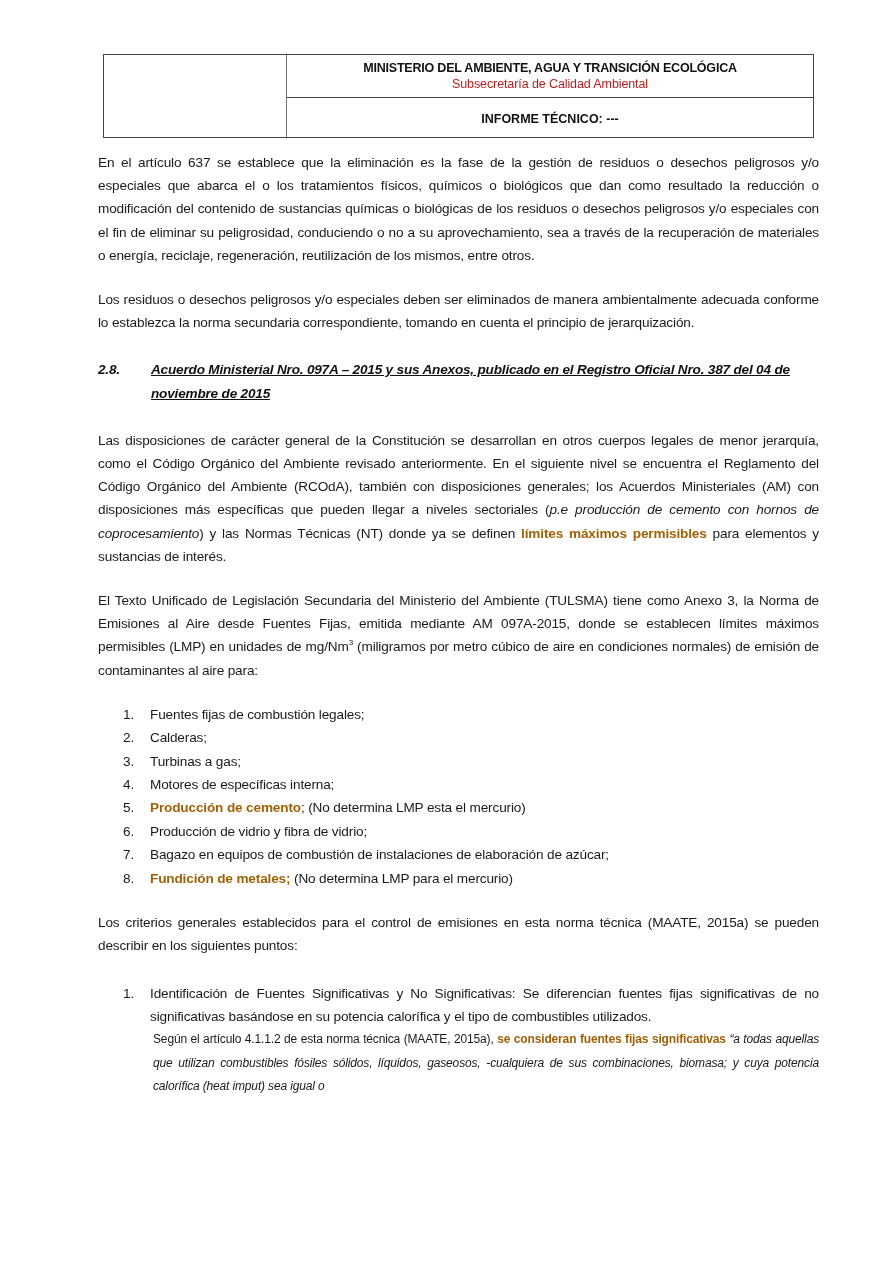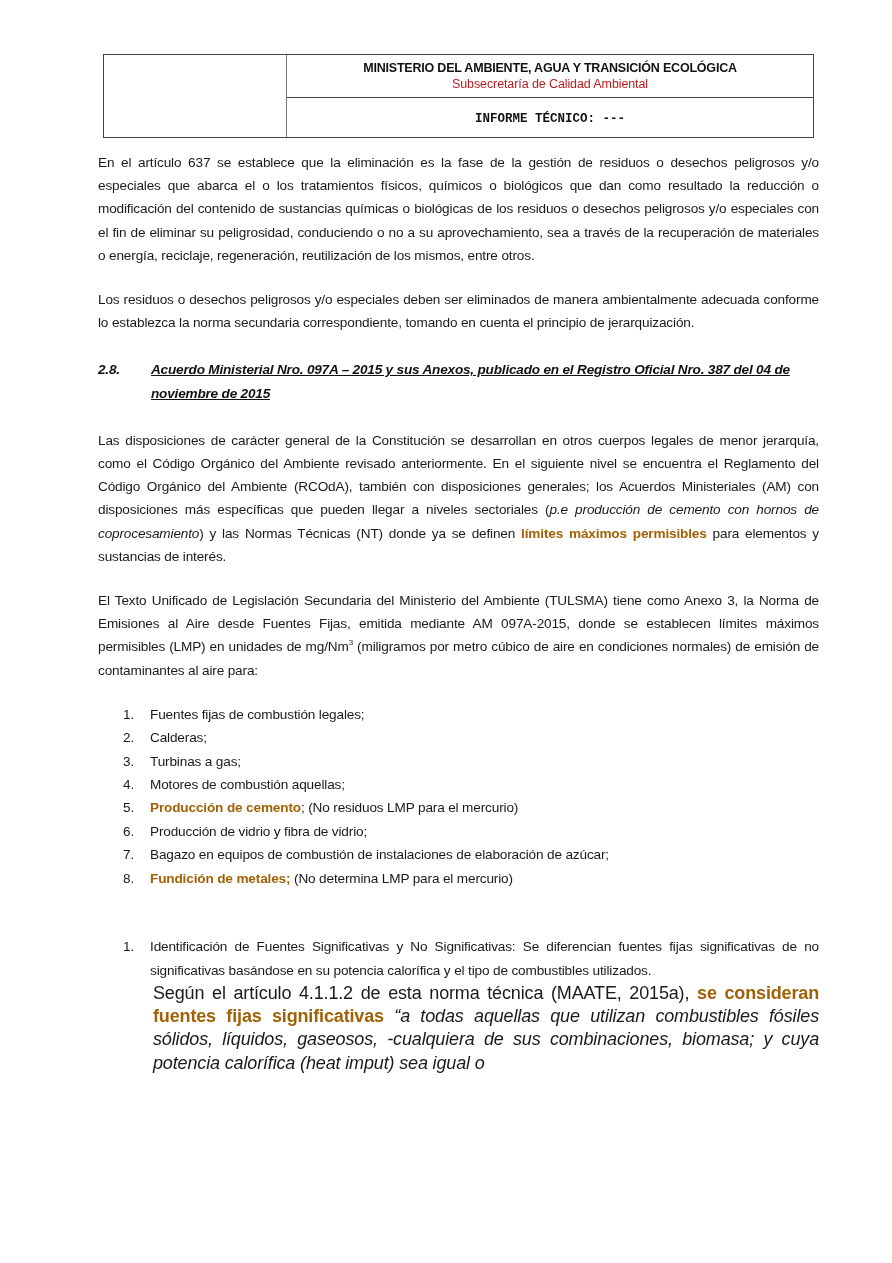--- a/index.html
+++ b/index.html
@@ -64,21 +64,20 @@
     letter-spacing: -0.1px;
   }
   .hdr-bottom {
     flex: 1;
     text-align: center;
     font-size: 12.5px;
     font-weight: bold;
     color: #111;
     padding-top: 14px;
     box-sizing: border-box;
-    font-family: Liberation Mono, monospace;
   }
 
   
   .content {
     position: absolute;
     left: 86px;
     top: 151px;
     width: 721px;
   }
   p.para {
@@ -122,21 +121,21 @@
   }
   ol.list li .n {
     width: 52px;
     padding-left: 25px;
     box-sizing: border-box;
     flex: none;
   }
   ol.list li .t { flex: 1; text-align: justify; }
   .sub-cont {
     margin-left: 55px;
-    font-size: 18px;
+    font-size: 12px;
     line-height: 23.2px;
     text-align: justify;
     letter-spacing: -0.15px;
     color: #1a1a1a;
   }
   b { font-weight: bold; color: #a16207; }
   i { font-style: italic; }
   sup { font-size: 8px; line-height: 0; }
 </style>
 </head>
@@ -183,41 +182,42 @@
       <li>
           <span class="n">2.</span>
           <span class="t"><b></b><span>Calderas;</span></span>
         </li>
       <li>
           <span class="n">3.</span>
           <span class="t"><b></b><span>Turbinas a gas;</span></span>
         </li>
       <li>
           <span class="n">4.</span>
-          <span class="t"><b></b><span>Motores de combustión aquellas;</span></span>
+          <span class="t"><b></b><span>Motores de específicas interna;</span></span>
         </li>
       <li>
           <span class="n">5.</span>
-          <span class="t"><b>Producción de cemento</b><span>; (No residuos LMP para el mercurio)</span></span>
+          <span class="t"><b>Producción de cemento</b><span>; (No determina LMP esta el mercurio)</span></span>
         </li>
       <li>
           <span class="n">6.</span>
           <span class="t"><b></b><span>Producción de vidrio y fibra de vidrio;</span></span>
         </li>
       <li>
           <span class="n">7.</span>
           <span class="t"><b></b><span>Bagazo en equipos de combustión de instalaciones de elaboración de azúcar;</span></span>
         </li>
       <li>
           <span class="n">8.</span>
           <span class="t"><b>Fundición de metales;</b><span> (No determina LMP para el mercurio)</span></span>
         </li>
     </ol>
     <div class="gap-1"></div>
 
+    <p class="para">Los criterios generales establecidos para el control de emisiones en esta norma técnica (MAATE, 2015a) se pueden describir en los siguientes puntos:</p>
     <div class="gap-2"></div>
 
     <ol class="list">
       <li>
         <span class="n">1.</span>
         <span class="t">Identificación de Fuentes Significativas y No Significativas: Se diferencian fuentes fijas significativas de no significativas basándose en su potencia calorífica y el tipo de combustibles utilizados.</span>
       </li>
     </ol>
     <div class="sub-cont"><span>Según el artículo 4.1.1.2 de esta norma técnica (MAATE, 2015a), </span><b>se consideran fuentes fijas significativas</b><i> “a todas aquellas que utilizan combustibles fósiles sólidos, líquidos, gaseosos, -cualquiera de sus combinaciones, biomasa; y cuya potencia calorífica (heat imput) sea igual o</i></div>
 

